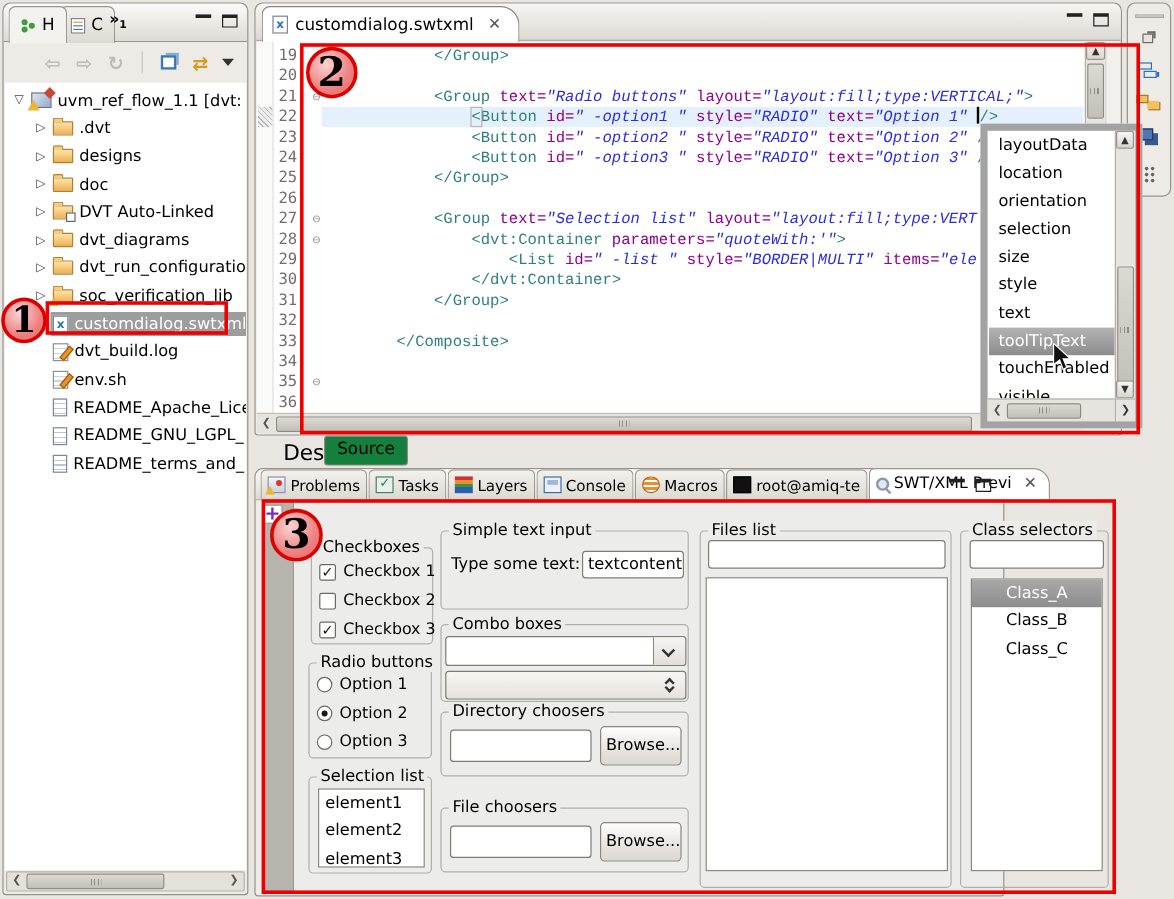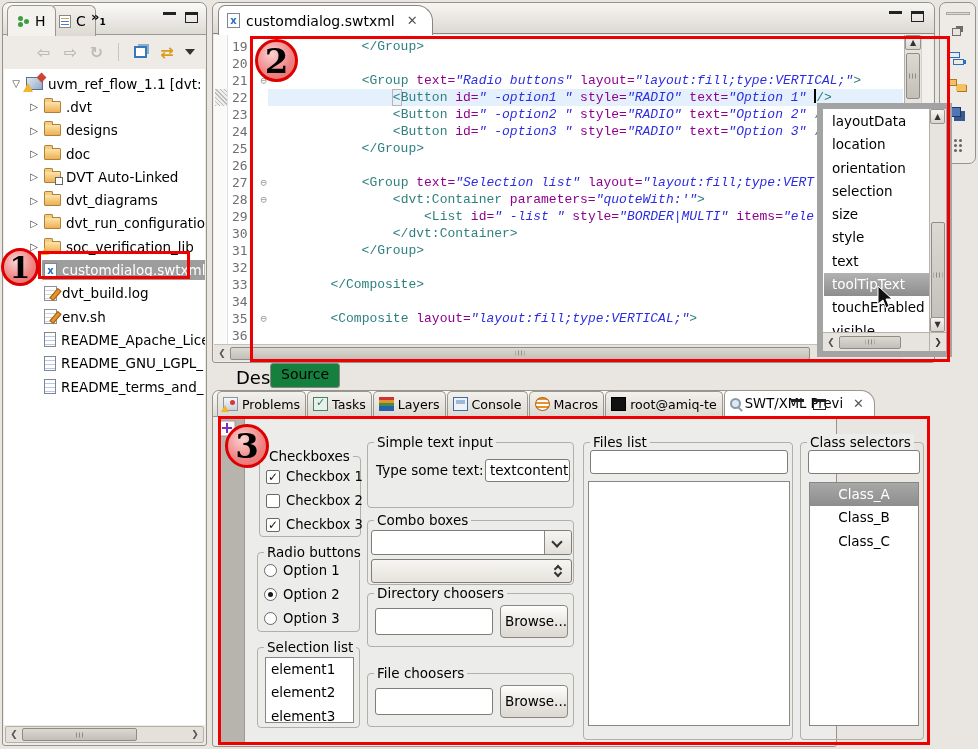--- a/index.html
+++ b/index.html
@@ -316,21 +316,20 @@
         <div class="cl"><span class="sp-t">            &lt;/Group&gt;</span></div>
         <div class="cl"></div>
         <div class="cl"><span class="sp-p">            </span><span class="sp-t">&lt;Group </span><span class="sp-a">text=</span><span class="sp-v">"Selection list"</span><span class="sp-p"> </span><span class="sp-a">layout=</span><span class="sp-v">"layout:fill;type:VERT</span></div>
         <div class="cl"><span class="sp-p">                </span><span class="sp-t">&lt;dvt:Container </span><span class="sp-a">parameters=</span><span class="sp-v">"quoteWith:'"</span><span class="sp-t">&gt;</span></div>
         <div class="cl"><span class="sp-p">                    </span><span class="sp-t">&lt;List </span><span class="sp-a">id=</span><span class="sp-v">" -list "</span><span class="sp-p"> </span><span class="sp-a">style=</span><span class="sp-v">"BORDER|MULTI"</span><span class="sp-p"> </span><span class="sp-a">items=</span><span class="sp-v">"ele</span></div>
         <div class="cl"><span class="sp-t">                &lt;/dvt:Container&gt;</span></div>
         <div class="cl"><span class="sp-t">            &lt;/Group&gt;</span></div>
         <div class="cl"></div>
         <div class="cl"><span class="sp-t">        &lt;/Composite&gt;</span></div>
         <div class="cl"></div>
-        <div class="cl"><span class="sp-p">        </span><span class="sp-t">&lt;Composite </span><span class="sp-a">layout=</span><span class="sp-v">"layout:fill;type:VERTICAL;"</span><span class="sp-t">&gt;</span></div>
         <div class="cl"></div>
       </div>
   </div>
   <div id="ed-overview"></div>
   <div id="ed-vscroll">
     <div class="sbtn" style="position:absolute;left:0;top:0;width:16px">▲</div>
     <div class="scr-thumb-h grip" style="position:absolute;left:1px;top:18px;width:14px;height:46px"></div>
   </div>
   <div id="ed-hscroll">
     <span class="scr-btn">❮</span>

